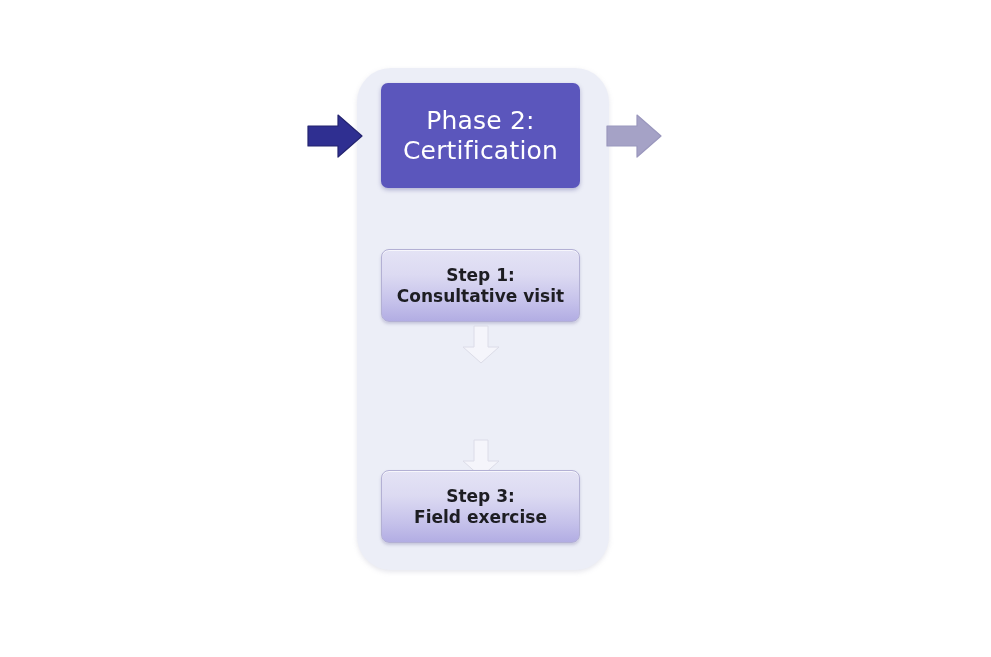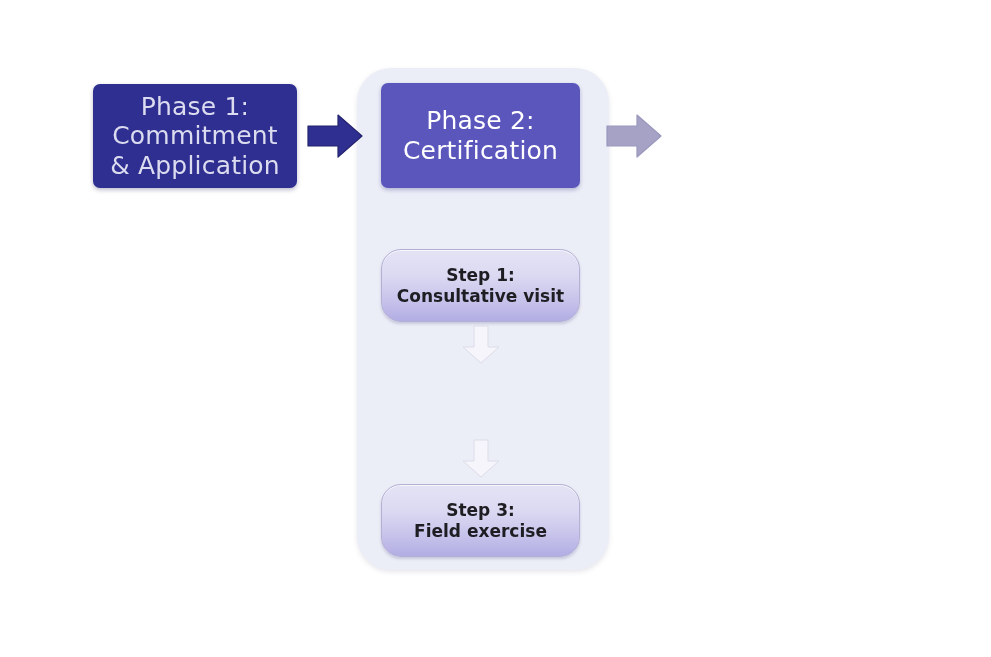--- a/index.html
+++ b/index.html
@@ -84,34 +84,34 @@
   .step-box {
     position: absolute;
     left: 381px;
     width: 199px;
     height: 73px;
     box-sizing: border-box;
     display: flex;
     align-items: center;
     justify-content: center;
     text-align: center;
-    border-radius: 20px;
+    border-radius: 8px;
     border: 1px solid #b3b0d4;
     background: linear-gradient(to bottom, #e4e3f5 0%, #dcdaf2 35%, #c4c0ea 75%, #b2ade3 100%);
     box-shadow: 0 2px 3px rgba(130,126,170,0.35), inset 0 1px 0 rgba(255,255,255,0.7);
     font-size: 17px;
     line-height: 1.2;
     font-weight: bold;
     color: #1d1d22;
     white-space: pre-line;
   }
 
   #step-1 { top: 249px; }
   #step-2 { top: 363px; }
-  #step-3 { top: 484px; }
+  #step-3 { top: 470px; }
 
   
   .h-arrow {
     position: absolute;
     width: 58px;
     height: 46px;
   }
   #arrow-1 { left: 306px; top: 113px; }
   #arrow-2 { left: 605px; top: 113px; }
 
@@ -125,23 +125,20 @@
   #down-arrow-1 { top: 325px; }
   #down-arrow-2 { top: 439px; }
 </style>
 </head>
 <body>
 
 <div id="diagram">
 
   <div class="phase-container"></div>
 
-  <div class="phase-box" id="phase-1">Phase 1:
-Commitment
-&amp; Application</div>
 
   <div class="h-arrow" id="arrow-1">
     <svg width="58" height="46" viewBox="0 0 58 46" xmlns="http://www.w3.org/2000/svg">
       <polygon points="2,13 32,13 32,2 56,23 32,44 32,33 2,33" fill="#2f2f91" stroke="#23236f" stroke-width="1.2" stroke-linejoin="round"></polygon>
     </svg>
   </div>
 
   <div class="phase-box" id="phase-2">Phase 2:
 Certification</div>
 

